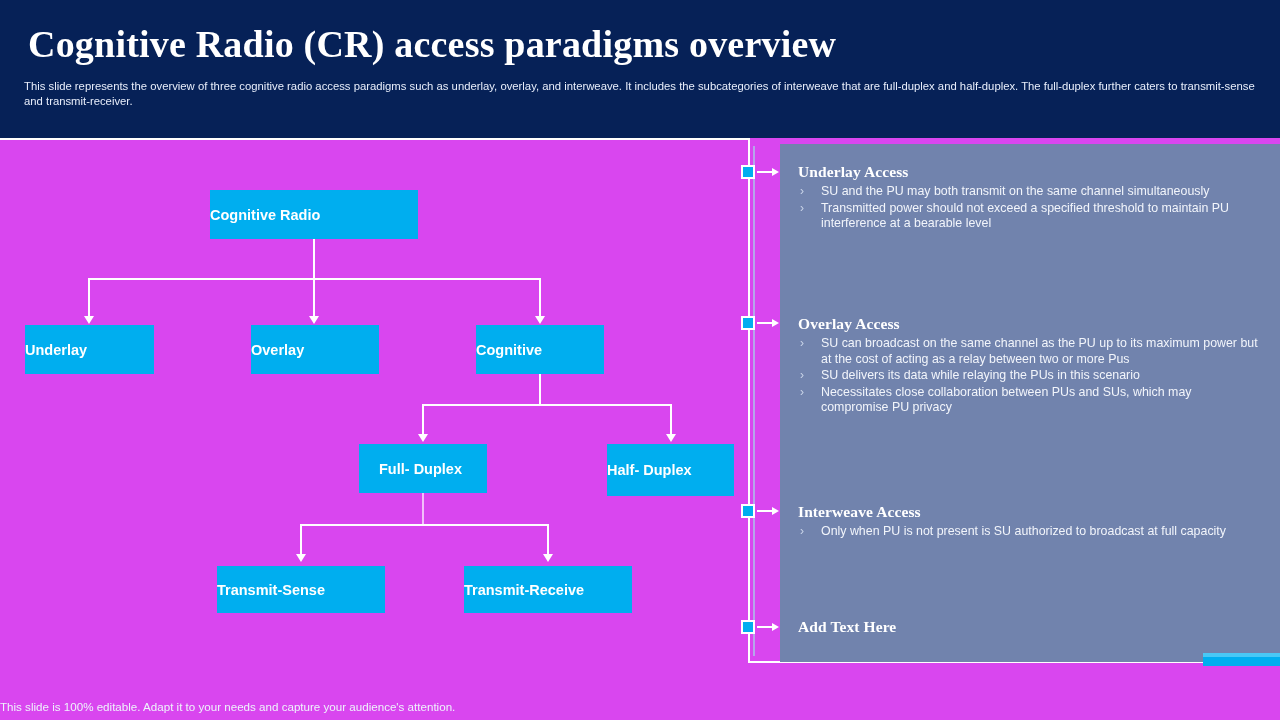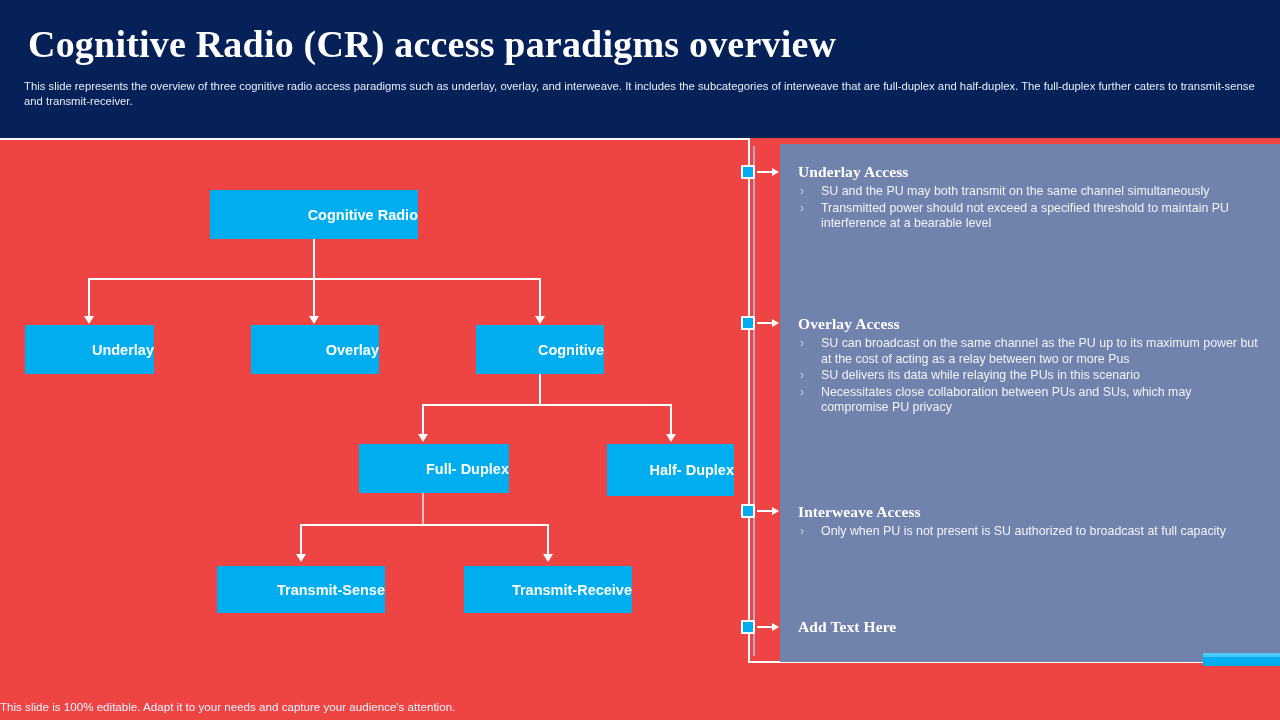--- a/index.html
+++ b/index.html
@@ -3,21 +3,21 @@
 <meta charset="utf-8">
 <style>
   html,body{margin:0;padding:0;}
   body{
     width:1280px;height:720px;
     background:#052460;
     font-family:"Liberation Sans", sans-serif;
     overflow:hidden;
     position:relative;
   }
-  .slide{position:absolute;inset:0;background:#ef4444;}
+  .slide{position:absolute;inset:0;background:#d946ef;}
 
   
   .header{position:absolute;left:0;top:0;width:1280px;height:138px;background:#062157;}
   .title{
     position:absolute;left:28px;top:22px;
     font-family:"Liberation Serif", serif;
     font-size:38px;font-weight:bold;color:#ffffff;
     letter-spacing:.2px;white-space:nowrap;
   }
   .subtitle{
@@ -60,21 +60,21 @@
 
   
   .marker{position:absolute;width:14px;height:14px;background:#00aeef;border:2px solid #ffffff;box-sizing:border-box;}
   .marker-arrow{position:absolute;height:2px;background:#ffffff;}
   .marker-head{position:absolute;width:0;height:0;border-top:4.5px solid transparent;border-bottom:4.5px solid transparent;border-left:7px solid #ffffff;}
 
   
   .chart{position:absolute;left:0;top:138px;width:748px;height:525px;}
   .node{
     position:absolute;background:#00aeef;color:#ffffff;
-    display:flex;align-items:center;justify-content:flex-end;
+    display:flex;align-items:center;justify-content:flex-start;
     font-size:14.5px;font-weight:bold;text-align:center;
     box-sizing:border-box;
   }
   .ln{position:absolute;background:#ffffff;}
   .lnv{width:1.6px;}
   .lnh{height:1.6px;}
   .ah{position:absolute;width:0;height:0;border-left:5px solid transparent;border-right:5px solid transparent;border-top:8px solid #ffffff;}
 
   
   .footer{
@@ -124,21 +124,21 @@
       <span>Cognitive</span>
     </div>
 
     <div class="ln lnv" style="left:539px;top:236px;height:32px;"></div>
     <div class="ln lnh" style="left:422px;top:266px;width:249px;height:1.6px;"></div>
     <div class="ln lnv" style="left:422px;top:266px;height:32px;"></div>
     <div class="ah" style="left:418px;top:296px;"></div>
     <div class="ln lnv" style="left:670px;top:266px;height:32px;"></div>
     <div class="ah" style="left:666px;top:296px;"></div>
 
-    <div class="node" style="left:359px;top:306px;width:150px;height:49px;">
+    <div class="node" style="left:359px;top:306px;width:128px;height:49px;padding-left:20px;">
       <span>Full- Duplex</span>
     </div>
     <div class="node" style="left:607px;top:306px;width:127px;height:52px;">
       <span>Half- Duplex</span>
     </div>
 
     <div class="ln lnv" style="left:422px;top:355px;height:32px;opacity:.65;"></div>
     <div class="ln lnh" style="left:300px;top:386px;width:248px;height:1.6px;"></div>
     <div class="ln lnv" style="left:300px;top:386px;height:32px;"></div>
     <div class="ah" style="left:296px;top:416px;"></div>

